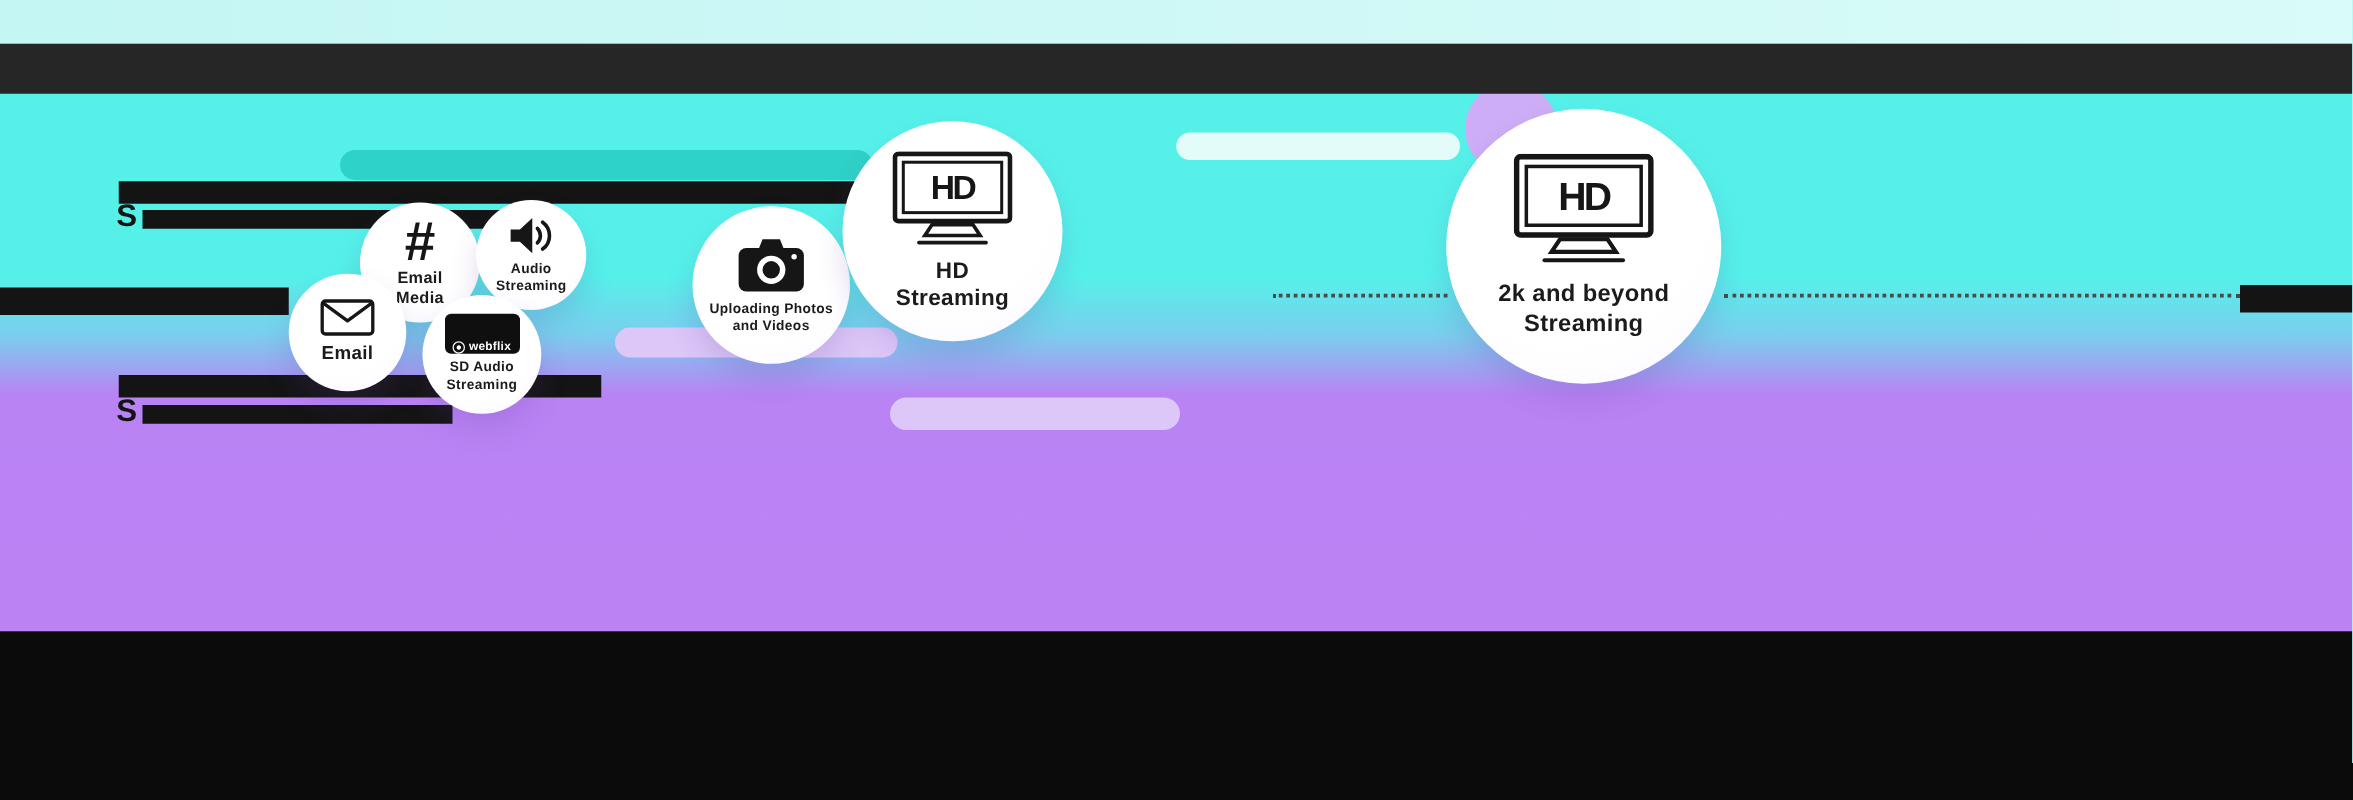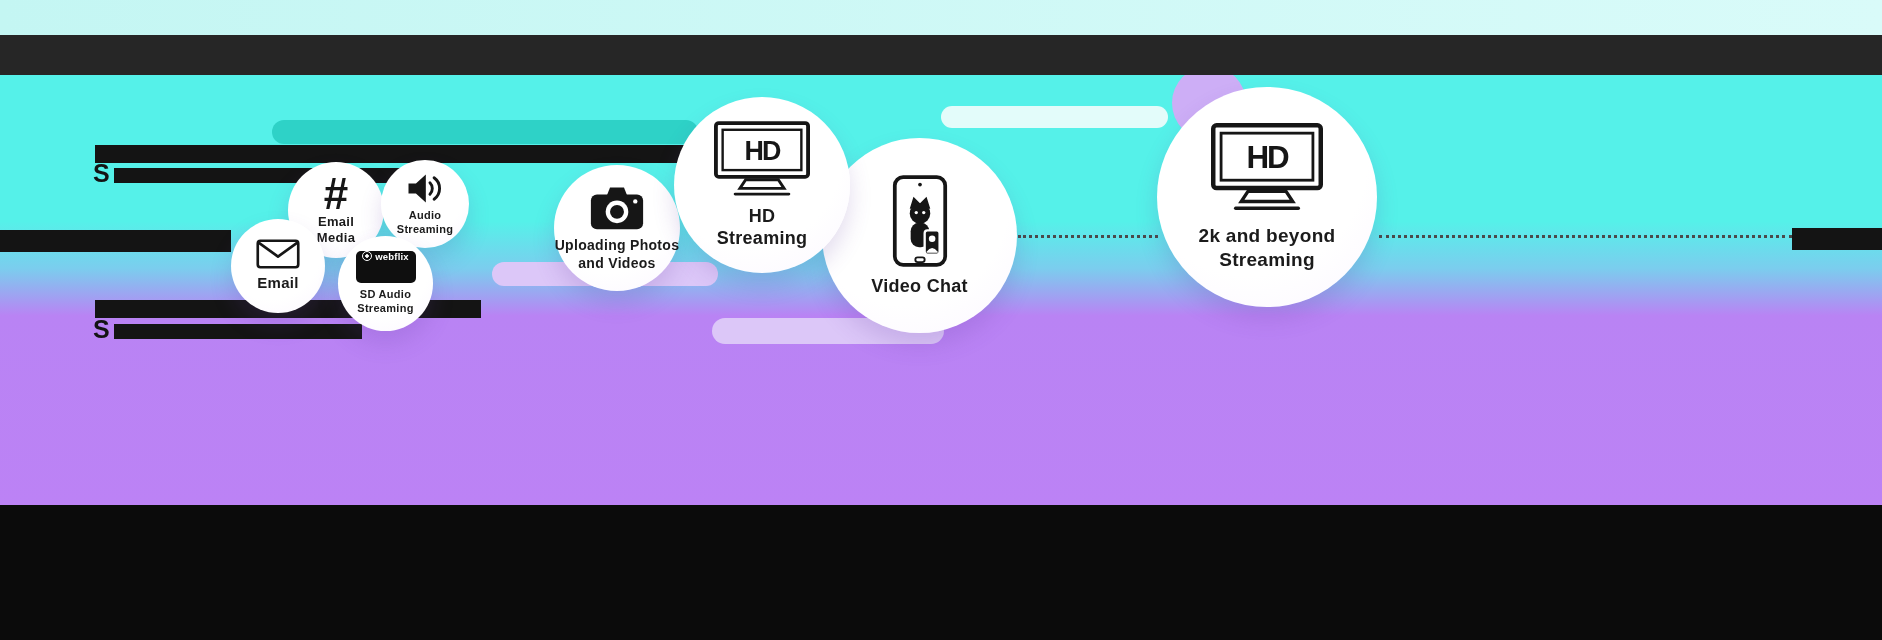--- a/index.html
+++ b/index.html
@@ -48,31 +48,31 @@
   #b-email{left:231px;top:219px;width:94px;height:94px;z-index:5;gap:5px;text-align:right;}
   #b-email .label{font-size:15px;}
   #b-social{left:288px;top:162px;width:96px;height:96px;z-index:4;gap:0;}
   #b-social .label{font-size:13px;}
   #b-social .hash{font-size:44px;font-weight:800;color:#161616;line-height:0.9;}
   #b-audio{left:381px;top:160px;width:88px;height:88px;z-index:5;gap:4px;}
   #b-audio .label{font-size:11px;text-align:center;}
   #b-sd{left:338px;top:236px;width:95px;height:95px;z-index:6;gap:5px;}
   #b-sd .label{font-size:11px;}
   #b-upload{left:554px;top:165px;width:126px;height:126px;z-index:5;gap:6px;}
-  #b-upload .label{font-size:14px;}
+  #b-upload .label{font-size:11px;}
   #b-hd{left:674px;top:97px;width:176px;height:176px;z-index:6;gap:5px;}
   #b-hd .label{font-size:18px;}
   #b-video{left:822px;top:138px;width:195px;height:195px;z-index:5;gap:7px;}
   #b-video .label{font-size:18px;}
   #b-4k{left:1157px;top:87px;width:220px;height:220px;z-index:6;gap:9px;}
   #b-4k .label{font-size:19px;}
 
   
   .wf-badge{width:60px;height:32px;background:#0f0f0f;border-radius:5px;display:flex;
-    align-items:flex-start;justify-content:center;gap:3px;}
+    align-items:flex-end;justify-content:center;gap:3px;}
   .wf-dot{width:8px;height:8px;border:1.5px solid #ffffff;border-radius:50%;
     background:radial-gradient(circle,#ffffff 0 1.5px,transparent 2px);}
   .wf-text{color:#ffffff;font-size:9.5px;font-weight:700;letter-spacing:.2px;}
 
   svg{display:block;}
 </style>
 </head>
 <body>
 
 <div id="canvas">
@@ -150,36 +150,20 @@
       <rect x="2" y="2" width="96" height="56" rx="3" fill="#ffffff" stroke="#161616" stroke-width="4"></rect>
       <rect x="9" y="9" width="82" height="42" fill="none" stroke="#161616" stroke-width="2.5"></rect>
       <text x="50" y="40" text-anchor="middle" font-size="28" font-weight="800" letter-spacing="-2" fill="#161616">HD</text>
       <path d="M33,61 L67,61 L73,70 L27,70 Z" fill="#ffffff" stroke="#161616" stroke-width="3"></path>
       <path d="M22,76 L78,76" stroke="#161616" stroke-width="3" stroke-linecap="round"></path>
     </svg>
     <div class="label">HD
 Streaming</div>
   </div>
 
-  <div class="bubble" id="b-video">
-    <svg width="56" height="94" viewBox="0 0 60 100">
-      <rect x="3" y="3" width="54" height="94" rx="9" fill="#ffffff" stroke="#161616" stroke-width="4"></rect>
-      <circle cx="30" cy="11" r="2" fill="#161616"></circle>
-      <path d="M19,37 L23,24 L30,31 L37,24 L41,37 Z" fill="#161616"></path>
-      <circle cx="30" cy="42" r="11" fill="#161616"></circle>
-      <circle cx="26" cy="41" r="1.8" fill="#ffffff"></circle>
-      <circle cx="34" cy="41" r="1.8" fill="#ffffff"></circle>
-      <rect x="20" y="52" width="20" height="26" rx="9" fill="#161616"></rect>
-      <rect x="35" y="60" width="16" height="26" rx="3" fill="#161616" stroke="#ffffff" stroke-width="2.5"></rect>
-      <circle cx="43" cy="69" r="3.5" fill="#ffffff"></circle>
-      <path d="M37,83 Q43,75 49,83 L49,84 L37,84 Z" fill="#ffffff"></path>
-      <rect x="25" y="89" width="10" height="5" rx="2.5" fill="none" stroke="#161616" stroke-width="2"></rect>
-    </svg>
-    <div class="label">Video Chat</div>
-  </div>
 
   <div class="bubble" id="b-4k">
     <svg width="112" height="92" viewBox="0 0 100 82">
       <rect x="2" y="2" width="96" height="56" rx="3" fill="#ffffff" stroke="#161616" stroke-width="4"></rect>
       <rect x="9" y="9" width="82" height="42" fill="none" stroke="#161616" stroke-width="2.5"></rect>
       <text x="50" y="40" text-anchor="middle" font-size="28" font-weight="800" letter-spacing="-2" fill="#161616">HD</text>
       <path d="M33,61 L67,61 L73,70 L27,70 Z" fill="#ffffff" stroke="#161616" stroke-width="3"></path>
       <path d="M22,76 L78,76" stroke="#161616" stroke-width="3" stroke-linecap="round"></path>
     </svg>
     <div class="label">2k and beyond

